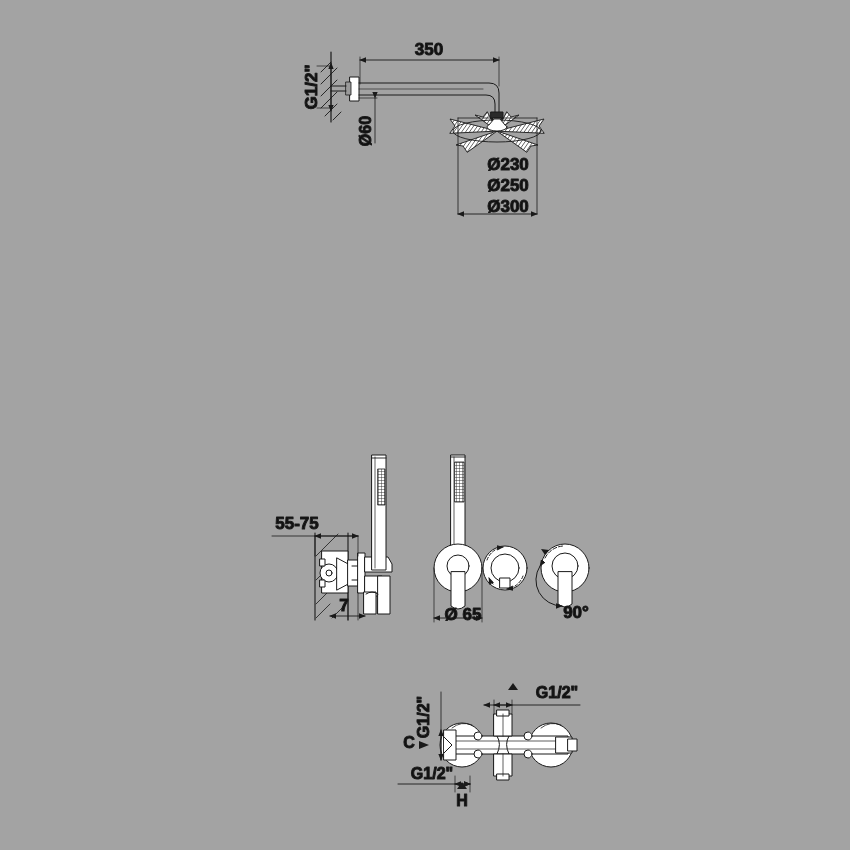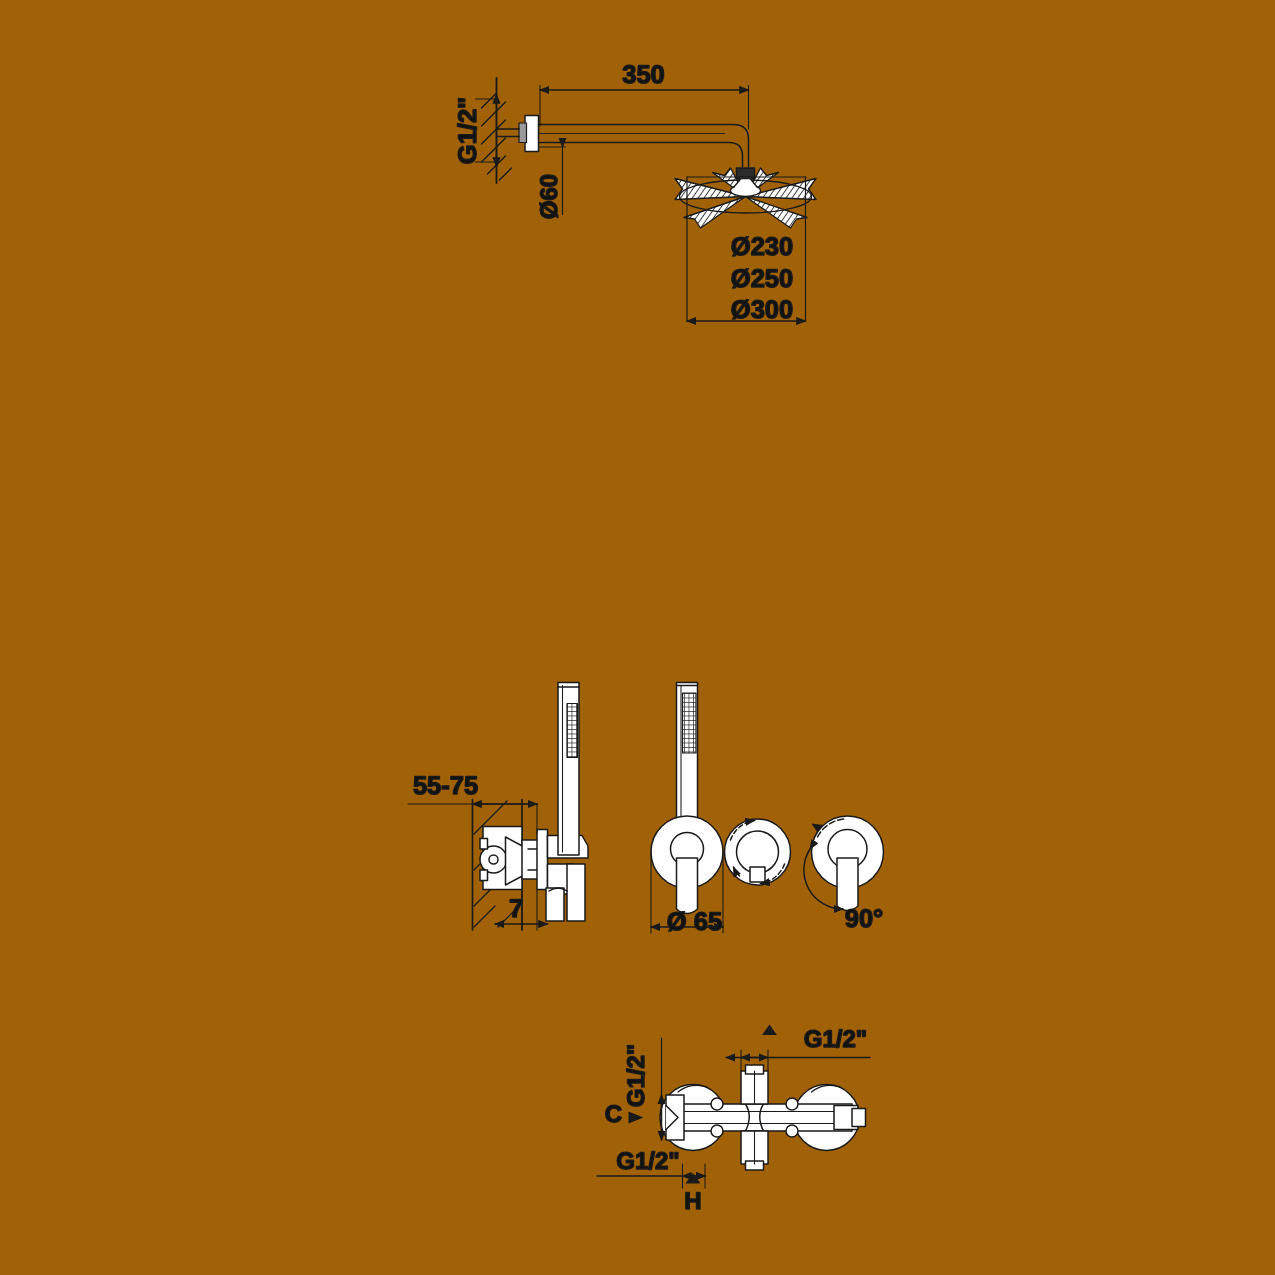--- a/index.html
+++ b/index.html
@@ -1,17 +1,17 @@
 <!DOCTYPE html>
 <html><head>
 <meta charset="utf-8">
 <style>
   html,body{margin:0;padding:0;background:#ffffff;}
   body{width:850px;height:850px;font-family:"Liberation Sans",sans-serif;color:#1a1a1a;overflow:hidden;}
-  #sheet{position:relative;width:850px;height:850px;background:#a16207;}
+  #sheet{position:relative;width:850px;height:850px;background:#a3a3a3;}
   svg{display:block;}
   .lbl{font-family:"Liberation Sans",sans-serif;font-weight:700;fill:#111;}
 </style>
 </head>
 <body>
 
 <div id="sheet">
 
 <svg width="850" height="850" viewBox="0 0 850 850">
 

